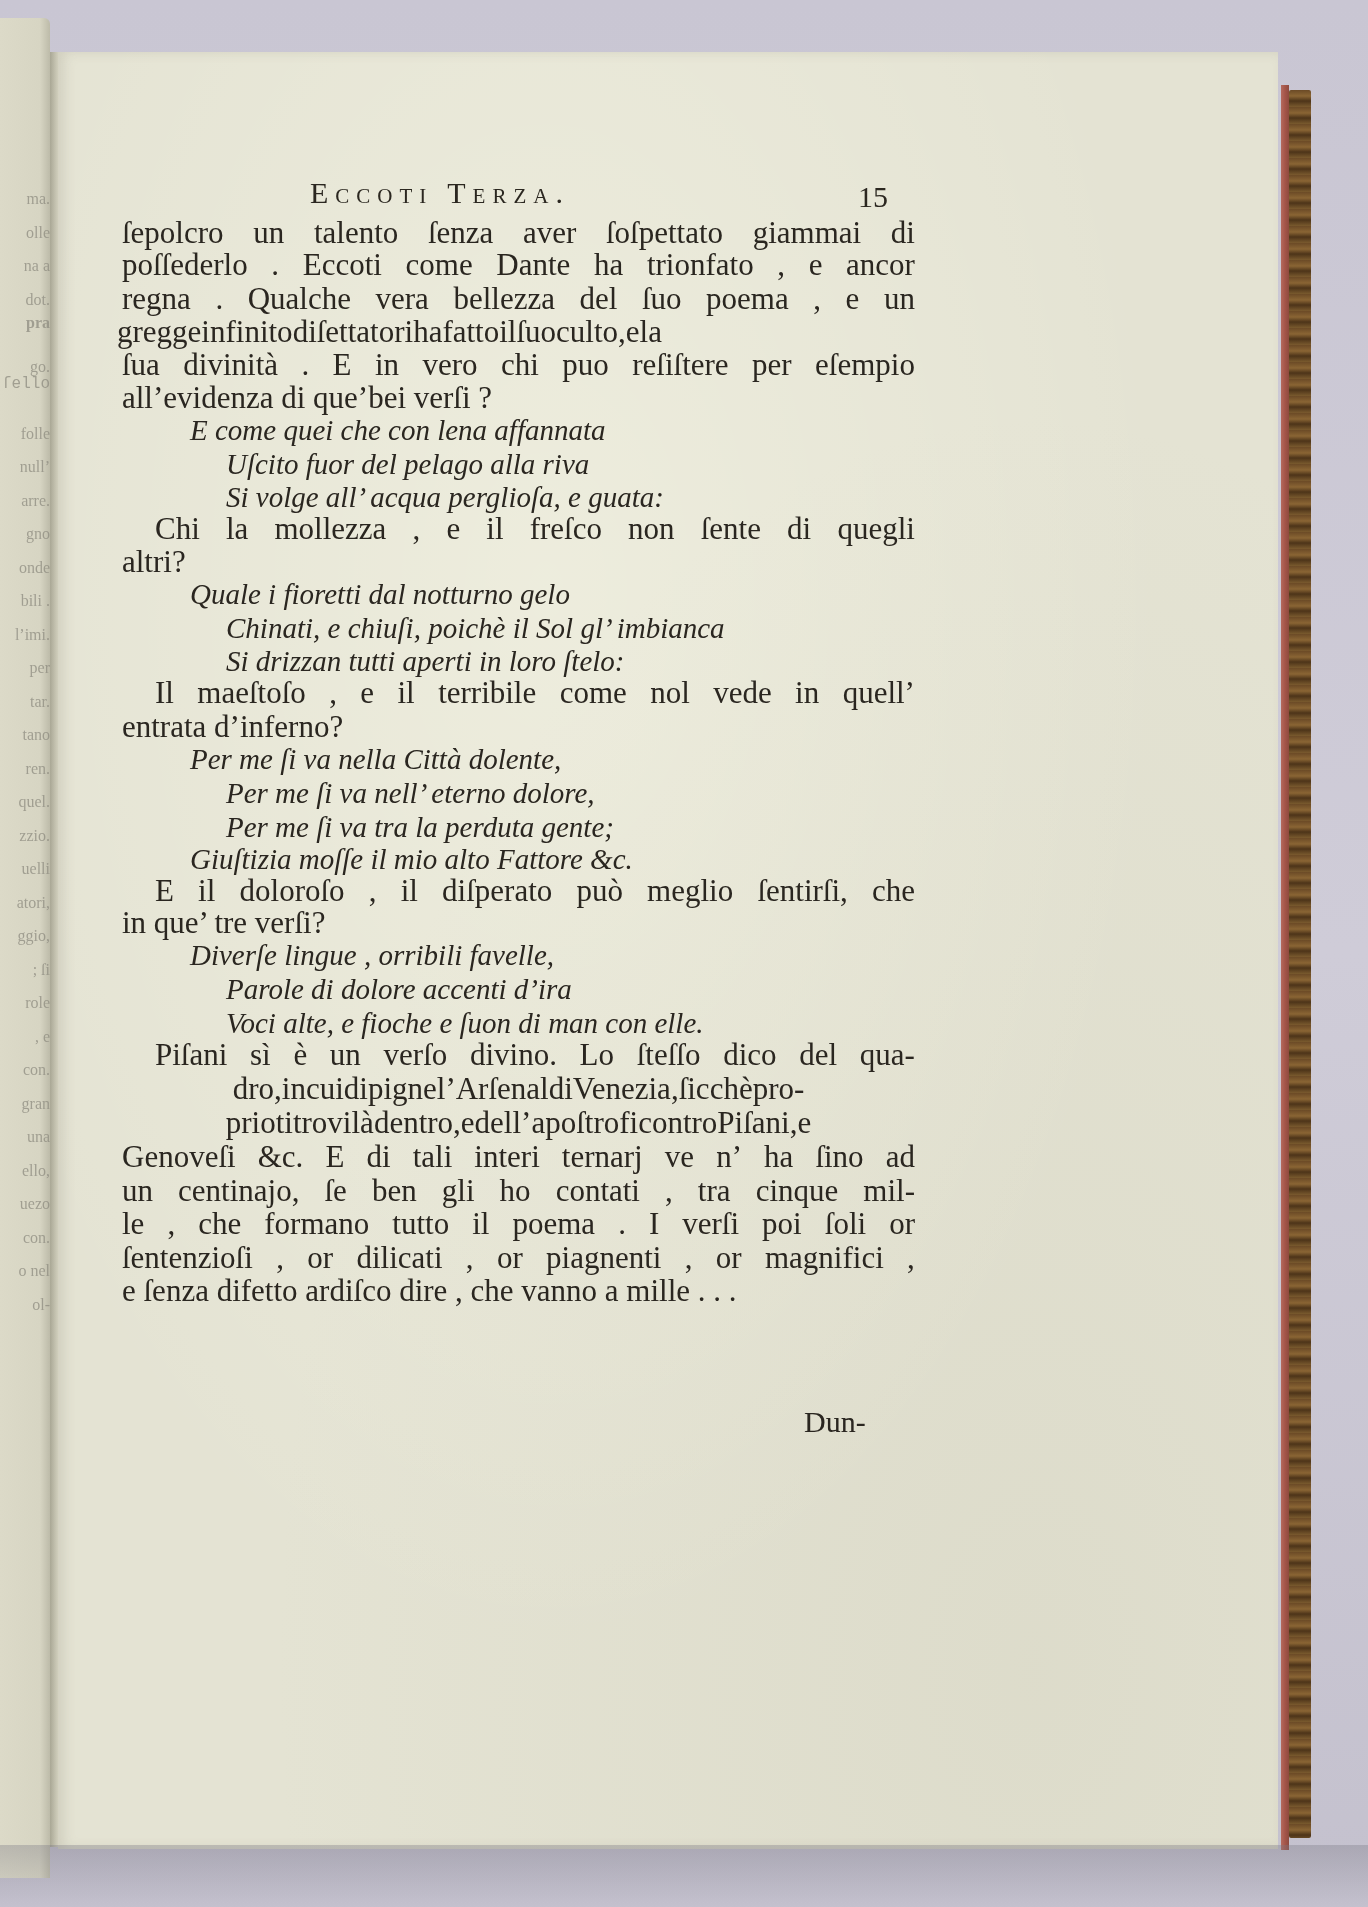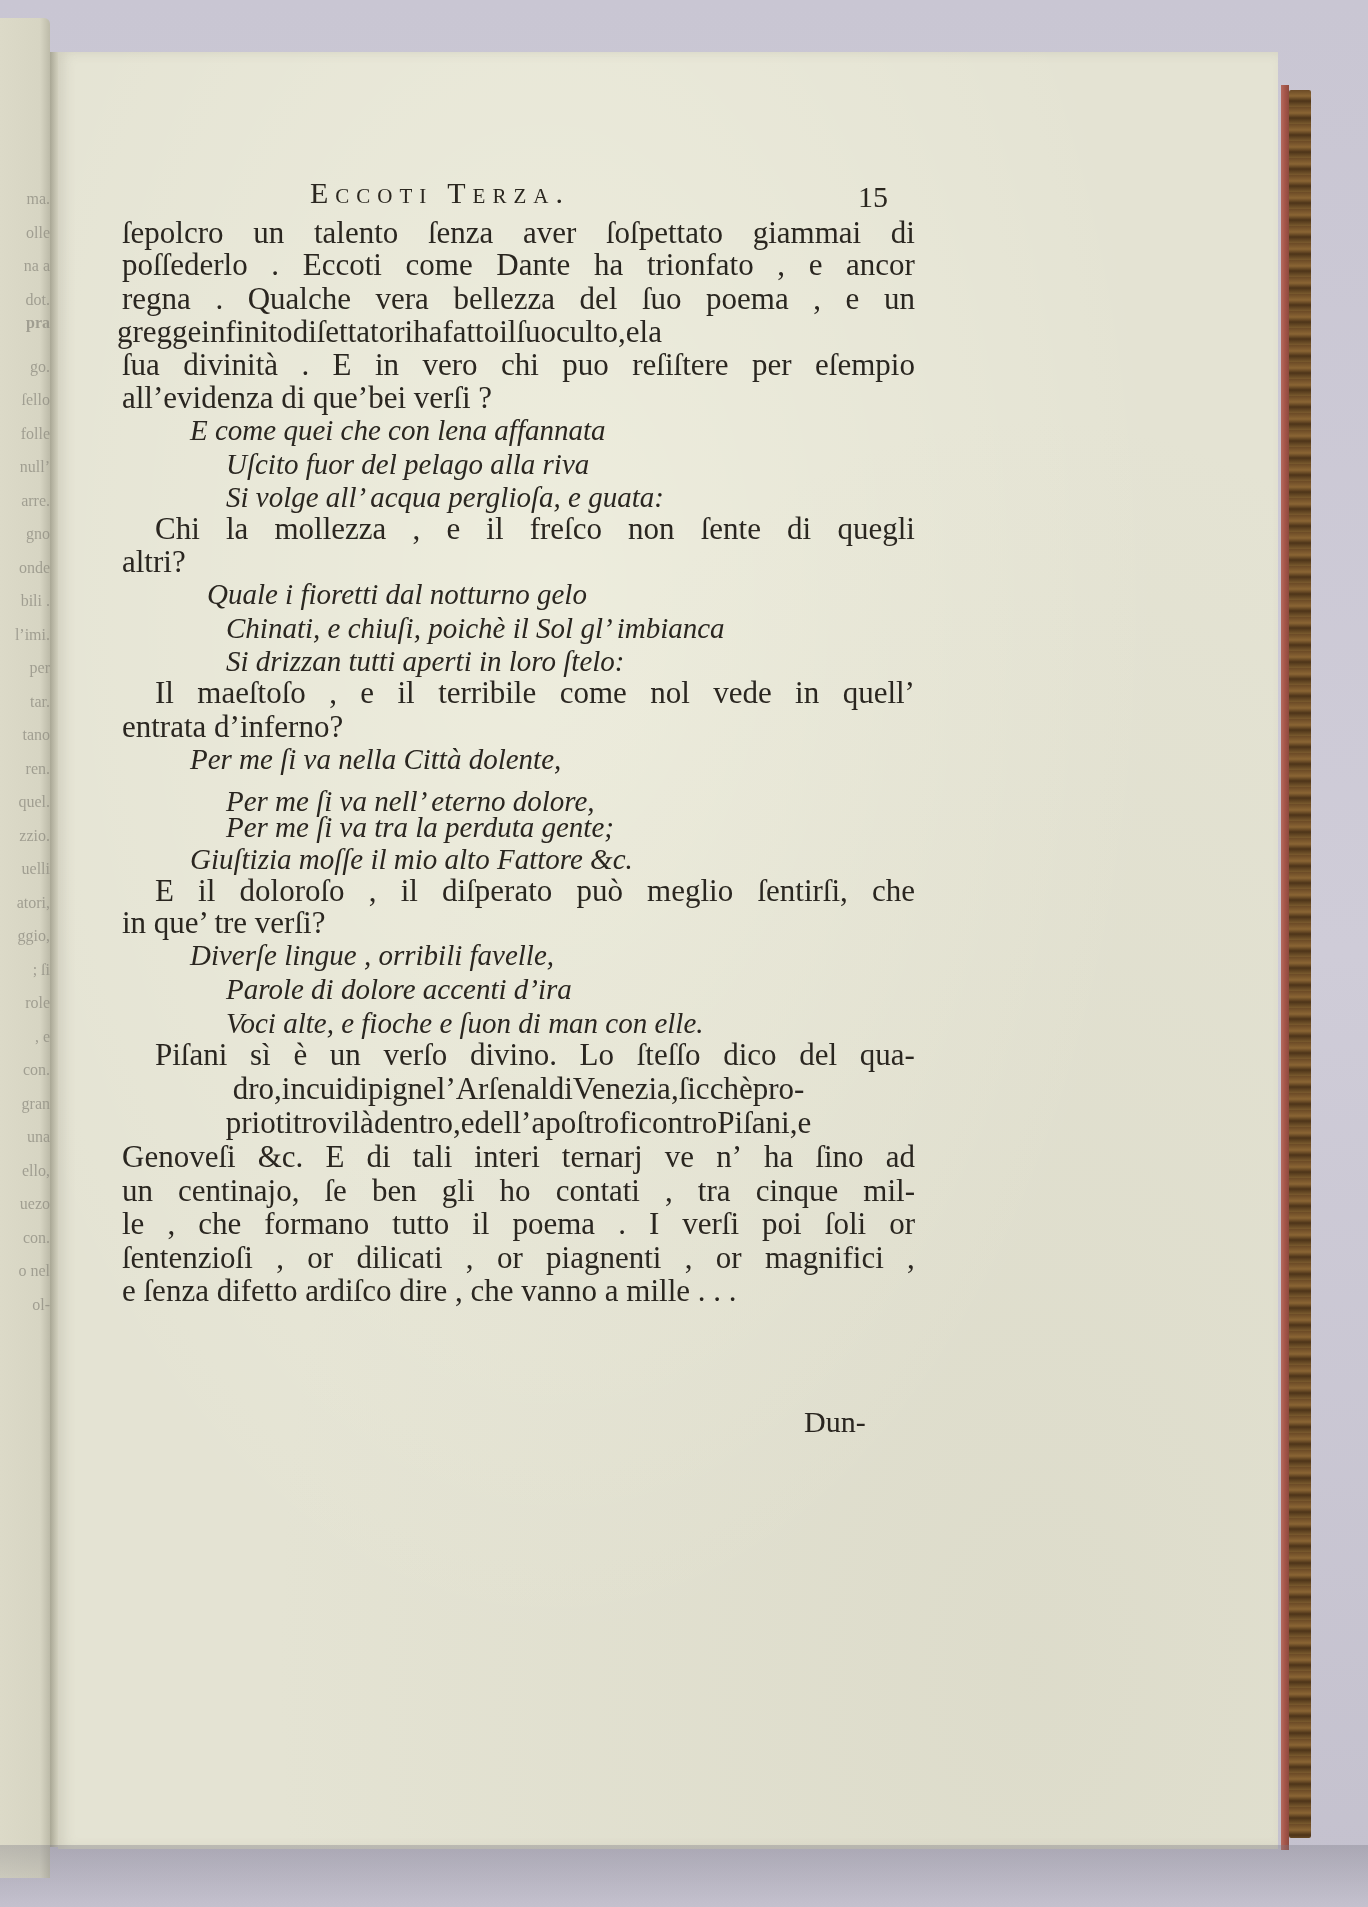--- a/index.html
+++ b/index.html
@@ -127,21 +127,21 @@
 
 <div class="backdrop"></div>
 
 <div class="left-page" id="left-page">
     <div class="frag" style="top: 172px;">ma.</div>
     <div class="frag" style="top: 205.5px;">olle</div>
     <div class="frag" style="top: 239px;">na a</div>
     <div class="frag" style="top: 272.5px;">dot.</div>
     <div class="frag" style="top: 296px; font-weight: bold;">pra</div>
     <div class="frag" style="top: 339.5px;">go.</div>
-    <div class="frag" style="top: 373px;">ſello</div>
+    <div class="frag" style="top: 357px; font-family: Liberation Mono, monospace;">ſello</div>
     <div class="frag" style="top: 406.5px;">folle</div>
     <div class="frag" style="top: 440px;">null’</div>
     <div class="frag" style="top: 473.5px;">arre.</div>
     <div class="frag" style="top: 507px;">gno</div>
     <div class="frag" style="top: 540.5px;">onde</div>
     <div class="frag" style="top: 574px;">bili .</div>
     <div class="frag" style="top: 607.5px;">l’imi.</div>
     <div class="frag" style="top: 641px;">per</div>
     <div class="frag" style="top: 674.5px;">tar.</div>
     <div class="frag" style="top: 708px;">tano</div>
@@ -247,39 +247,39 @@
       <span>,</span>
       <span>e</span>
       <span>il</span>
       <span>freſco</span>
       <span>non</span>
       <span>ſente</span>
       <span>di</span>
       <span>quegli</span>
     </div>
     <div class="line prose" style="left: 122px; top: 545px;">altri?</div>
-    <div class="line verse" style="left: 207px; top: 577px;">Quale i fioretti dal notturno gelo</div>
+    <div class="line verse" style="left: 190px; top: 577px;">Quale i fioretti dal notturno gelo</div>
     <div class="line verse" style="left: 226px; top: 611px;">Chinati, e chiuſi, poichè il Sol gl’ imbianca</div>
     <div class="line verse" style="left: 226px; top: 644px;">Si drizzan tutti aperti in loro ſtelo:</div>
     <div class="line prose" style="left: 155px; top: 676px; width: 760px; display: flex; justify-content: space-between;">
       <span>Il</span>
       <span>maeſtoſo</span>
       <span>,</span>
       <span>e</span>
       <span>il</span>
       <span>terribile</span>
       <span>come</span>
       <span>nol</span>
       <span>vede</span>
       <span>in</span>
       <span>quell’</span>
     </div>
     <div class="line prose" style="left: 122px; top: 710px;">entrata d’inferno?</div>
     <div class="line verse" style="left: 190px; top: 742px;">Per me ſi va nella Città dolente,</div>
-    <div class="line verse" style="left: 226px; top: 776px; margin-top: 8px;">Per me ſi va nell’ eterno dolore,</div>
+    <div class="line verse" style="left: 226px; top: 776px;">Per me ſi va nell’ eterno dolore,</div>
     <div class="line verse" style="left: 226px; top: 810px;">Per me ſi va tra la perduta gente;</div>
     <div class="line verse" style="left: 190px; top: 842px;">Giuſtizia moſſe il mio alto Fattore &amp;c.</div>
     <div class="line prose" style="left: 155px; top: 874px; width: 760px; display: flex; justify-content: space-between;">
       <span>E</span>
       <span>il</span>
       <span>doloroſo</span>
       <span>,</span>
       <span>il</span>
       <span>diſperato</span>
       <span>può</span>

